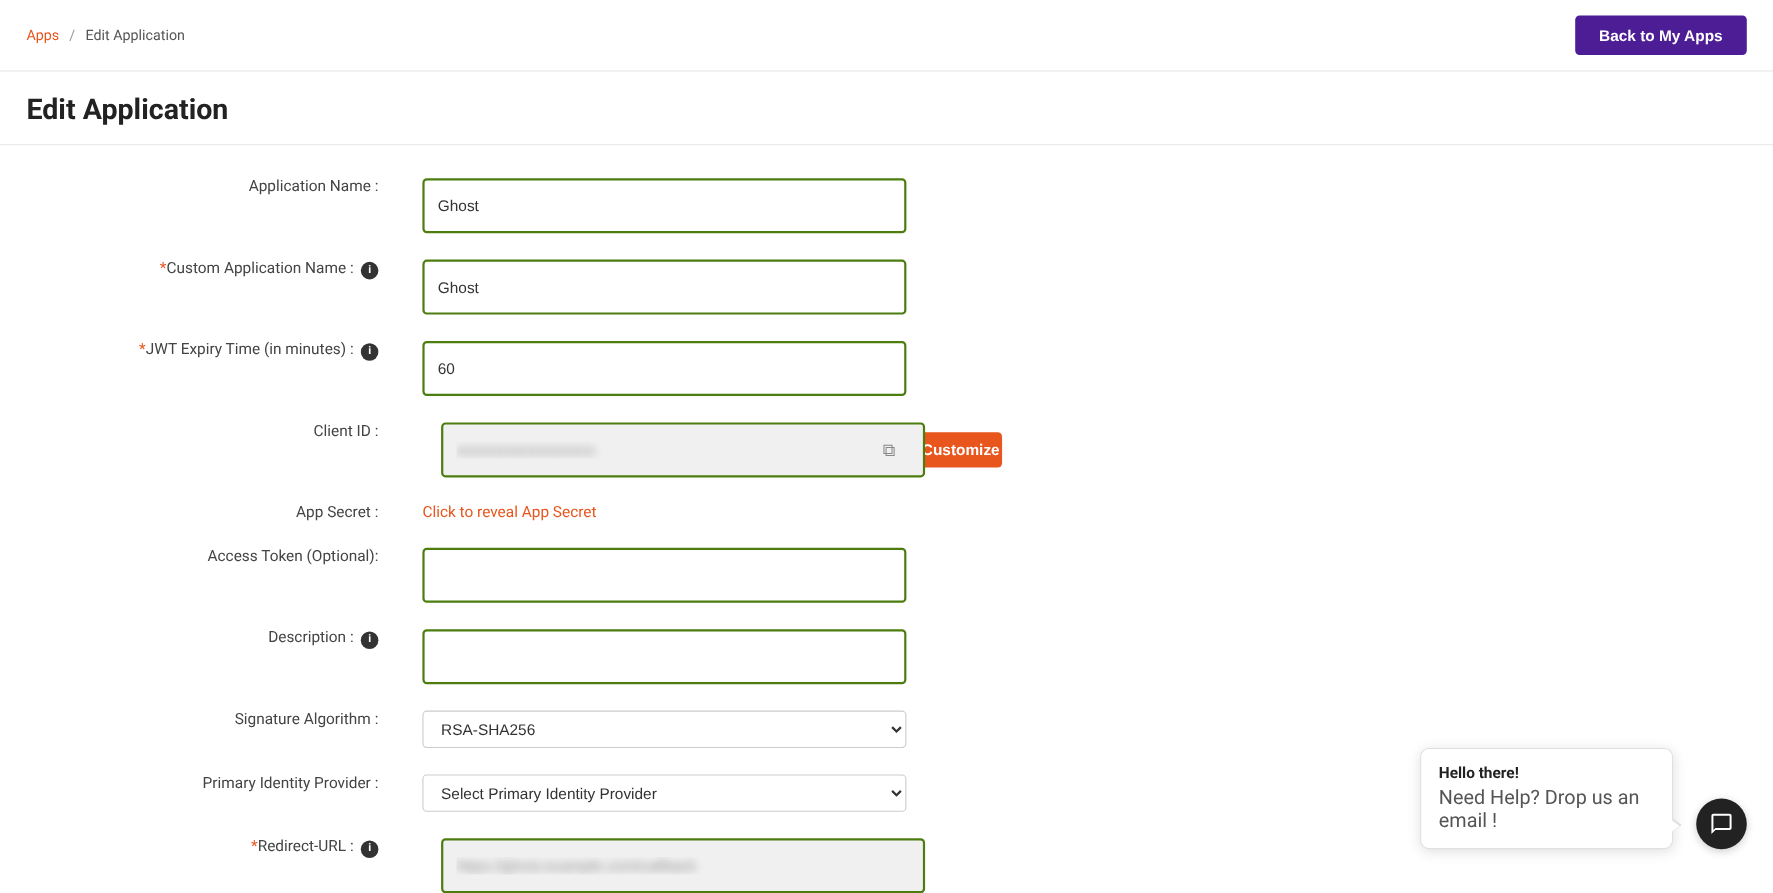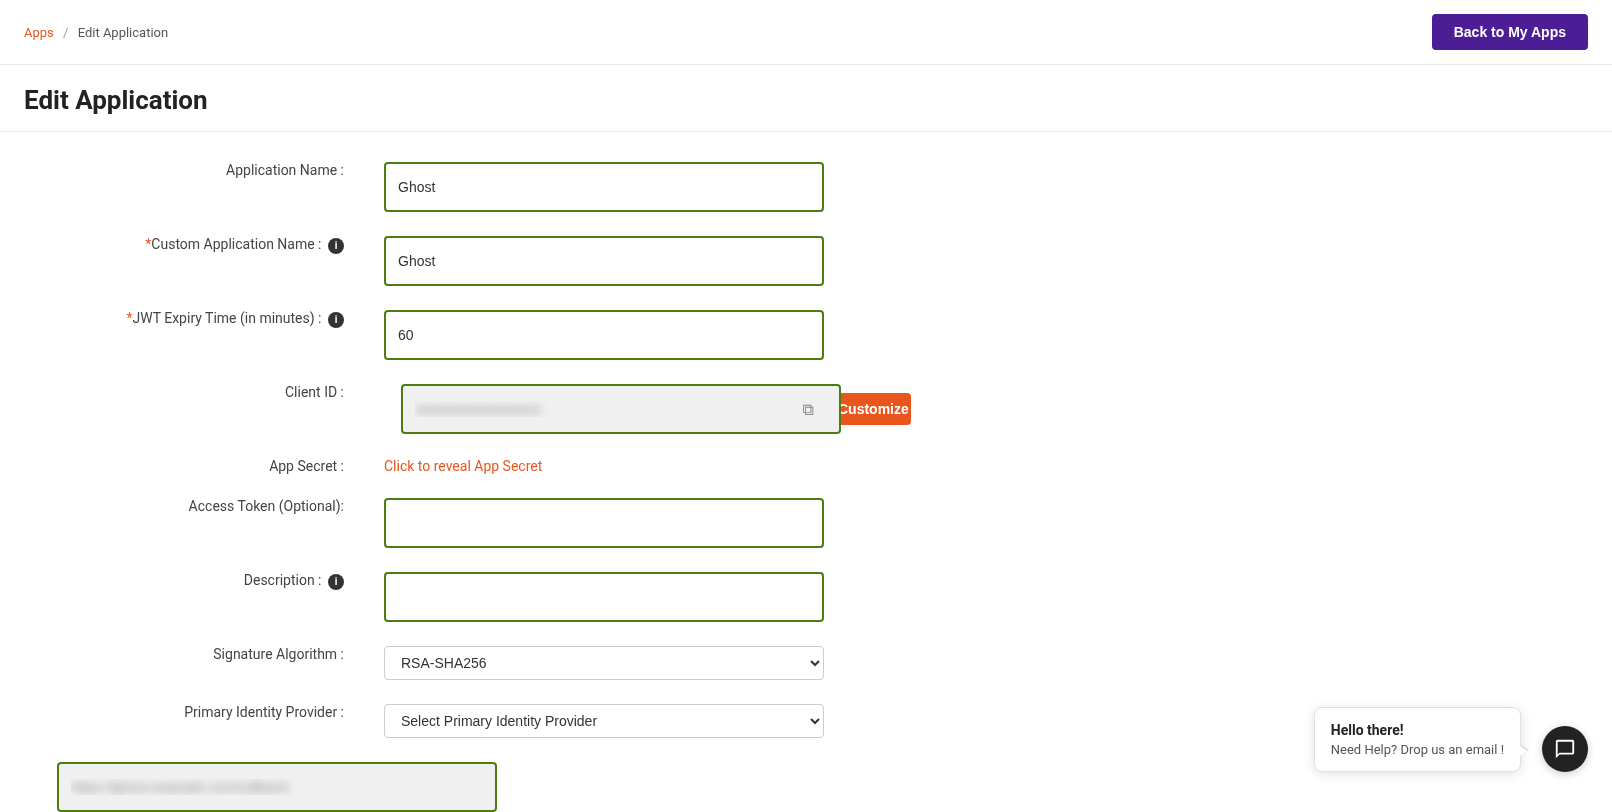--- a/index.html
+++ b/index.html
@@ -199,21 +199,21 @@
     }
 
     .chat-bubble .hello {
       font-weight: 700;
       font-size: 14px;
       color: #222;
       margin-bottom: 4px;
     }
 
     .chat-bubble .help-text {
-      font-size: 13px;
+      font-size: 18px;
       color: #555;
     }
 
     .chat-btn {
       width: 46px;
       height: 46px;
       border-radius: 50%;
       background: #222;
       display: flex;
       align-items: center;
@@ -333,20 +333,24 @@
   </div>
 
   <div class="form-row">
     <div class="form-label">Primary Identity Provider :</div>
     <select class="form-select">
       <option value="">Select Primary Identity Provider</option>
     </select>
   </div>
 
   <div class="form-row">
+    <div class="form-label">
+      <span class="required">*</span><span>Redirect-URL :</span>
+      <span class="info-icon">i</span>
+    </div>
     <input class="form-input redirect-input blurred" type="text" value="https://ghost.example.com/callback" style="">
   </div>
 
 </div>
 
 <div class="chat-widget">
   <div style="position:relative;">
     <div class="chat-bubble">
       <div class="hello">Hello there!</div>
       <div class="help-text">Need Help? Drop us an email !</div>

